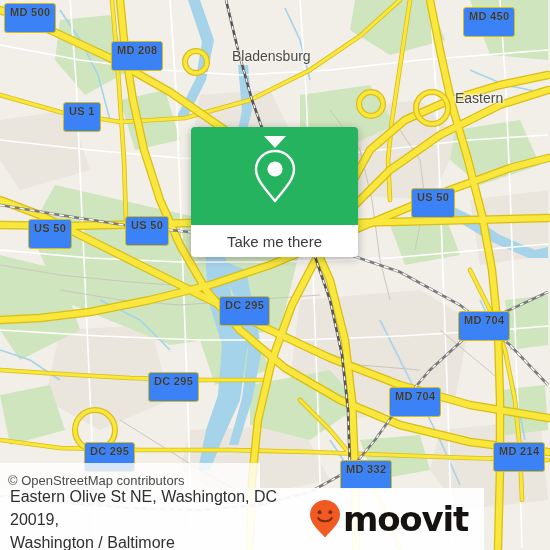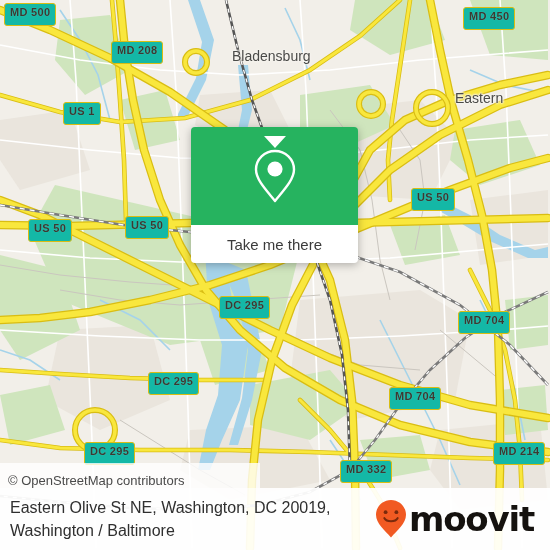--- a/index.html
+++ b/index.html
@@ -27,29 +27,29 @@
     left: 0; top: 0;
     width: 550px;
     height: 550px;
     background: #f2efe9;
   }
   #map svg { display: block; }
 
   
   .shield {
     position: absolute;
-    background: #14b8a6;
+    background: #3b82f6;
     border: 1px solid #d9bd13;
     border-radius: 3px;
     color: #3a3a32;
     font-size: 11px;
     font-weight: bold;
     letter-spacing: .3px;
     line-height: 13px;
-    padding: 2px 5px 6px 5px;
+    padding: 2px 5px 13px 5px;
     white-space: nowrap;
     font-family: "Liberation Sans", sans-serif;
     text-shadow: 0 0 1px rgba(255,255,255,.3);
   }
 
   
   .place {
     position: absolute;
     color: #4a4a48;
     font-size: 14px;
@@ -70,21 +70,21 @@
   }
   #popup-green {
     height: 98px;
     background: #26b35f;
     border-radius: 4px 4px 0 0;
     display: flex;
     align-items: center;
     justify-content: center;
   }
   #popup-action {
-    height: 38px;
+    height: 32px;
     background: #ffffff;
     border-radius: 0 0 4px 4px;
     display: flex;
     align-items: center;
     justify-content: center;
   }
   #popup-action-label {
     color: #3b3b3b;
     font-size: 15px;
     font-family: "Liberation Sans", sans-serif;
@@ -116,21 +116,21 @@
     font-size: 13px;
     padding-left: 8px;
     font-family: "Liberation Sans", sans-serif;
   }
 
   
   #footer {
     position: absolute;
     left: 0;
     top: 488px;
-    width: 550px;
+    width: 484px;
     height: 62px;
     background: rgba(255,255,255,.93);
     display: flex;
     align-items: center;
     justify-content: space-between;
   }
   #footer-address {
     padding-left: 10px;
     color: #2f2f2f;
     font-size: 16px;

